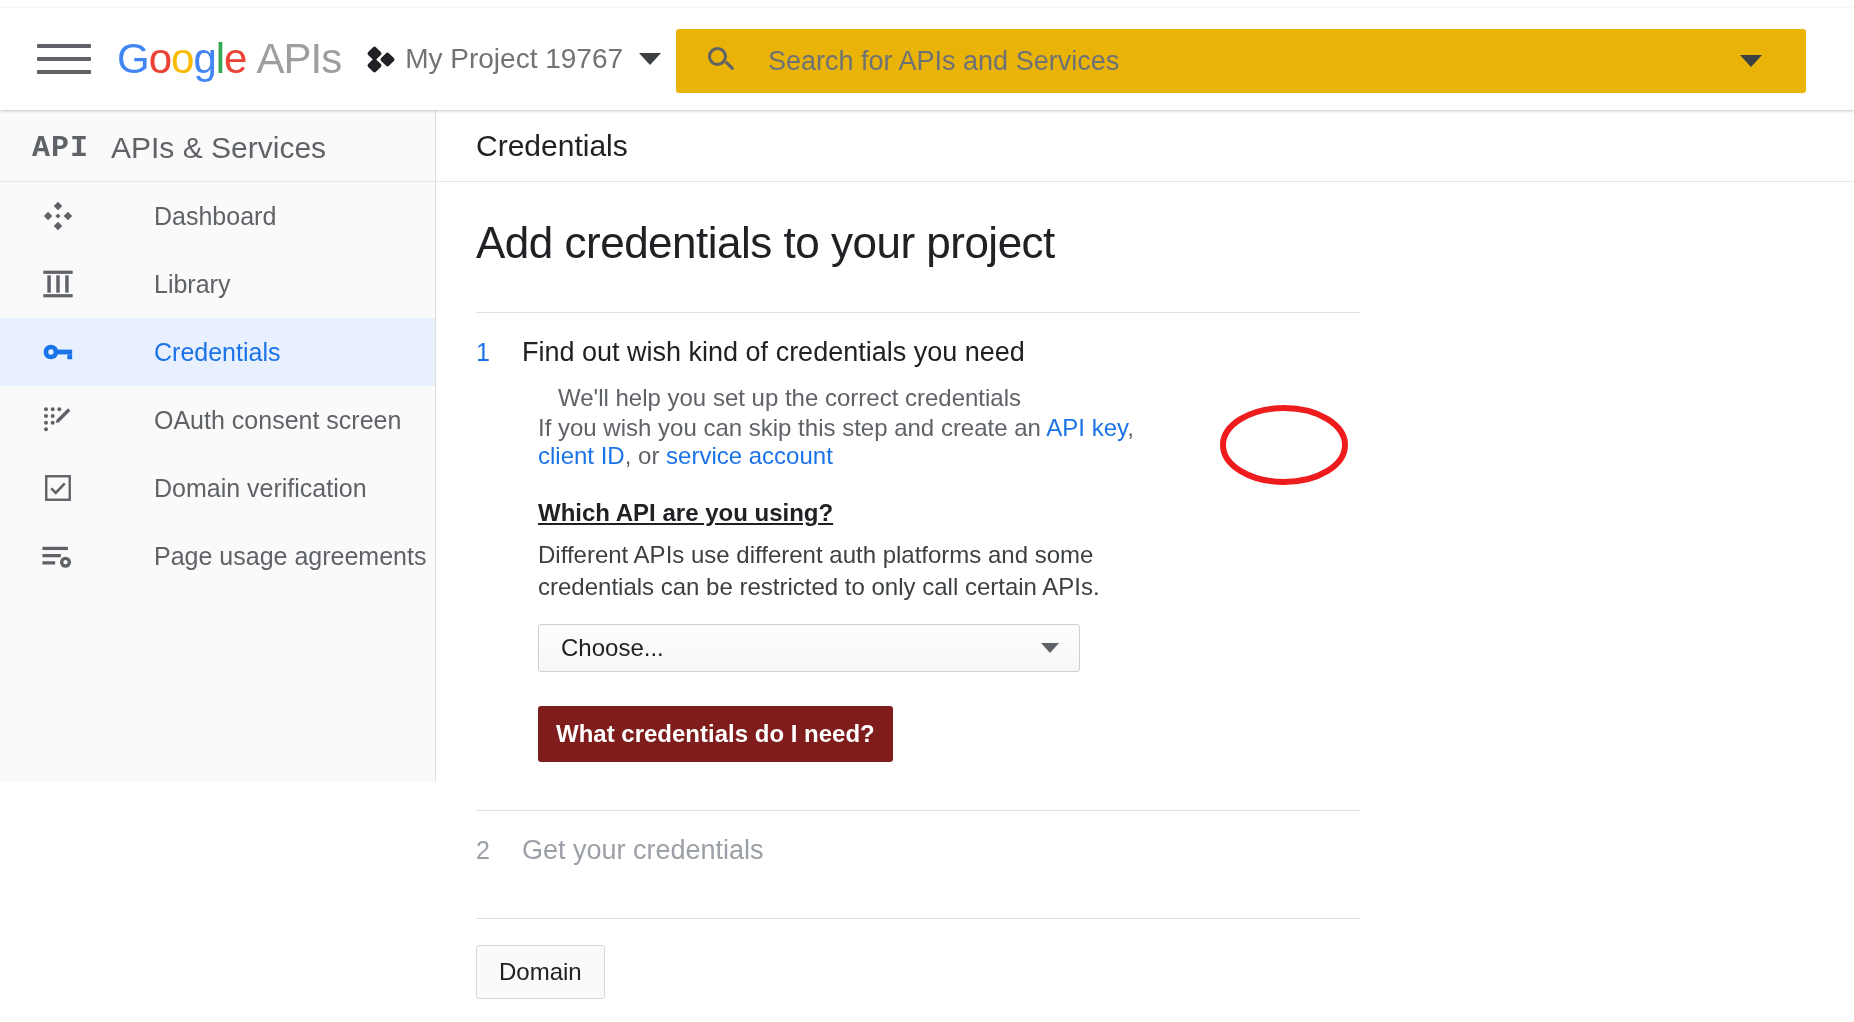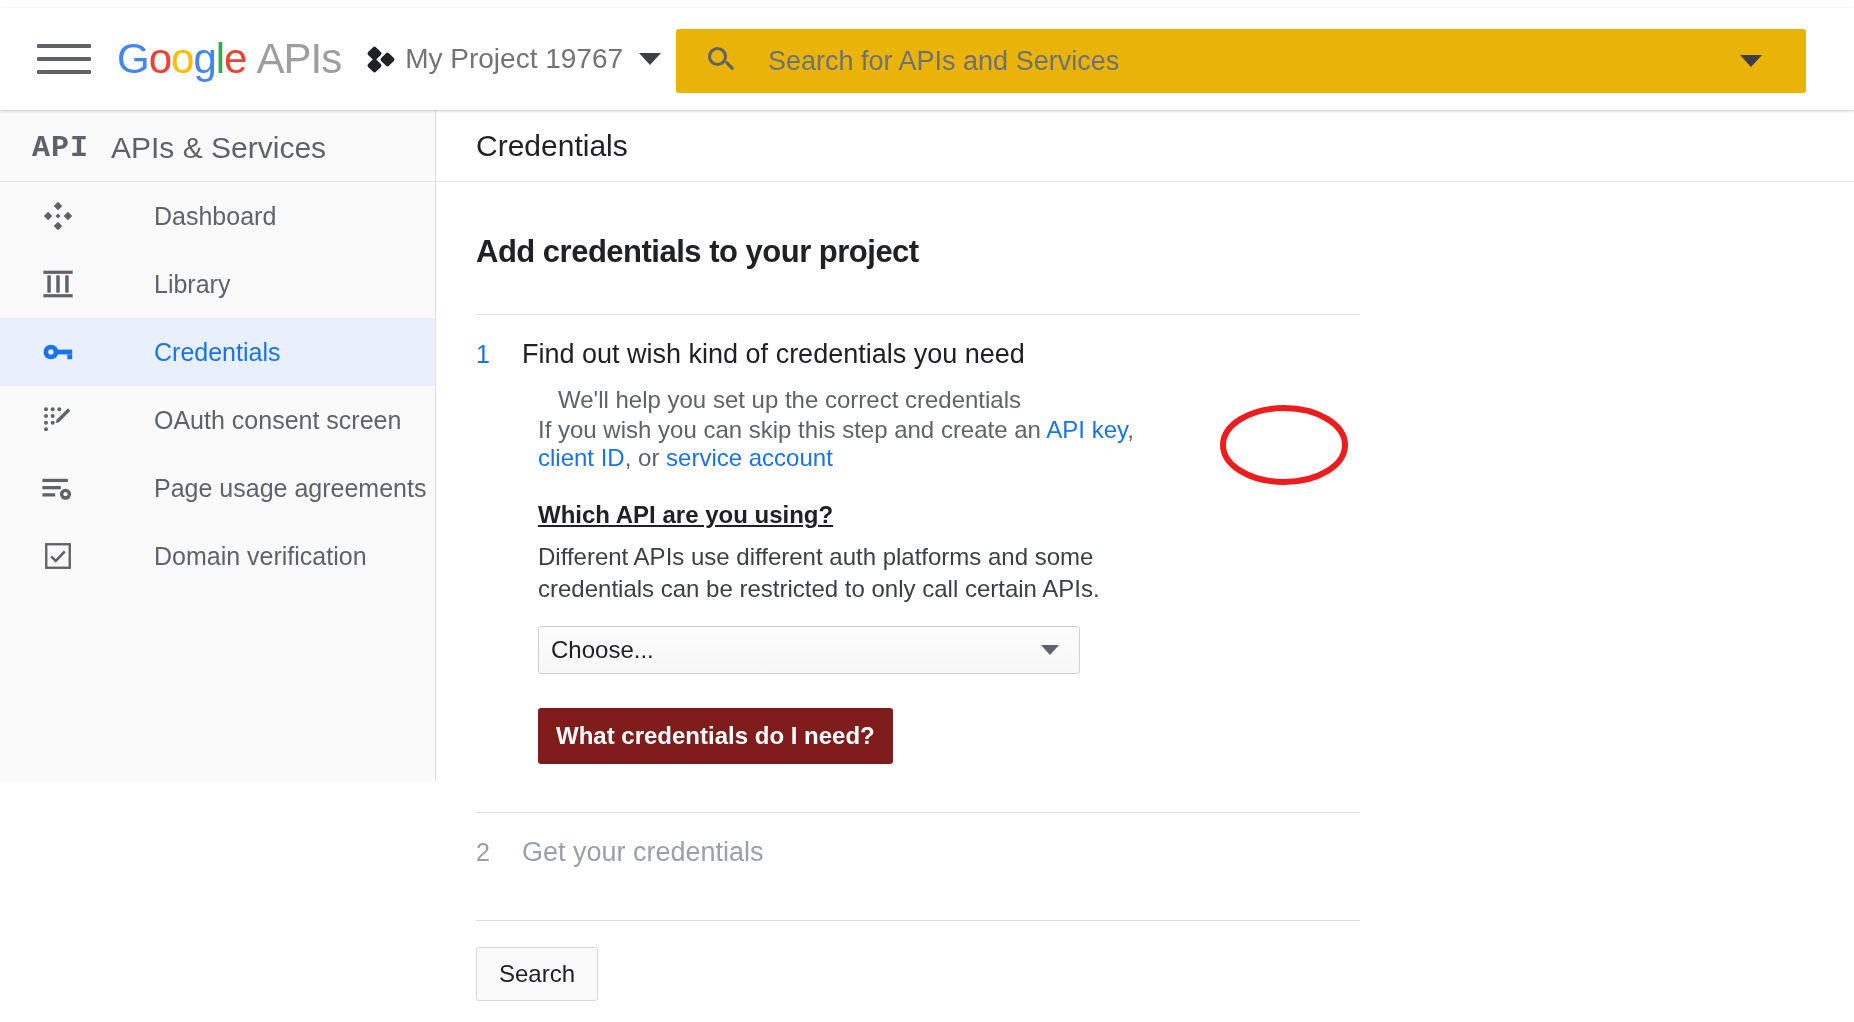--- a/index.html
+++ b/index.html
@@ -125,21 +125,21 @@
   
   #main { position: absolute; left: 436px; top: 110px; width: 1418px; height: 912px; background: #fff; }
   #page-header {
     height: 72px; border-bottom: 1px solid #e6e6e6;
     display: flex; align-items: center;
   }
   #page-title { margin-left: 40px; font-size: 30px; color:#202124; }
 
   #content { padding: 0 0 0 40px; }
   #h1 {
-    margin: 52px 0 0 0; font-size: 31px; font-weight: bold;
+    margin: 36px 0 0 0; font-size: 44px; font-weight: normal;
     color: #202124; letter-spacing: -0.5px;
   }
 
   .rule { width: 884px; height: 1px; background: #e0e0e0; }
   #rule-top { margin-top: 44px; }
 
   .step { position: relative; }
   .step-head { display: flex; align-items: baseline; padding-top: 24px; }
   .step-num { width: 46px; font-size: 25px; color:#1a73e8; }
   .step-num.muted { color:#9aa0a6; }
@@ -153,21 +153,21 @@
 
   .subhead { font-size: 24px; font-weight: bold; color:#202124; margin-top: 30px; text-decoration: underline; }
   .desc { font-size: 24px; color:#3c4043; line-height: 1.3; margin-top: 12px; max-width: 640px; }
 
   #select-wrap {
     margin-top: 22px; width: 542px; height: 48px;
     border: 1px solid #d0d0d0; border-radius: 3px;
     background: linear-gradient(#fdfdfd,#f7f7f7);
     display: flex; align-items: center; cursor: pointer;
   }
-  #select-value { margin-left: 12px; font-size: 24px; color:#202124; flex:1; }
+  #select-value { margin-left: 22px; font-size: 24px; color:#202124; flex:1; }
   #select-caret {
     margin-right: 20px;
     width: 0; height: 0;
     border-left: 9px solid transparent;
     border-right: 9px solid transparent;
     border-top: 10px solid #5f6368;
   }
 
   #primary-btn {
     margin-top: 34px;
@@ -283,39 +283,39 @@
           <circle cx="8" cy="14" r="1.5"></circle>
         <circle cx="3" cy="19" r="1.5"></circle>
         <path d="M19.5 3.2l1.8 1.8-8.6 8.6-2.4.6.6-2.4 8.6-8.6z"></path>
       </svg>
     </span>
     <span class="nav-label">OAuth consent screen</span>
   </div>
 
   <div class="nav-item">
     <span class="nav-icon">
+      <svg width="30" height="30" viewBox="0 0 24 24" fill="none" stroke="currentColor" stroke-width="1.9">
+        <rect x="2.6" y="2.6" width="18.8" height="18.8"></rect>
+        <path d="M6.6 12.3l3.6 3.6 7.2-7.6" stroke-width="2.1"></path>
+      </svg>
+    </span>
+    <span class="nav-label">Domain verification</span>
+  </div>
+
+  <div class="nav-item">
+    <span class="nav-icon">
       <svg width="34" height="34" viewBox="0 0 24 24" fill="currentColor">
         <rect x="1" y="5.5" width="18" height="2.3"></rect>
         <rect x="1" y="10.6" width="13" height="2.3"></rect>
         <rect x="1" y="15.7" width="9" height="2.3"></rect>
         <circle cx="17.3" cy="16.4" r="3.9"></circle>
         <circle cx="17.3" cy="16.4" r="1.5" fill="#fafafa"></circle>
       </svg>
     </span>
     <span class="nav-label">Page usage agreements</span>
-  </div>
-
-  <div class="nav-item">
-    <span class="nav-icon">
-      <svg width="30" height="30" viewBox="0 0 24 24" fill="none" stroke="currentColor" stroke-width="1.9">
-        <rect x="2.6" y="2.6" width="18.8" height="18.8"></rect>
-        <path d="M6.6 12.3l3.6 3.6 7.2-7.6" stroke-width="2.1"></path>
-      </svg>
-    </span>
-    <span class="nav-label">Domain verification</span>
   </div>
 </div>
 
 <div id="main">
 
   <div id="page-header">
     <span id="page-title">Credentials</span>
   </div>
 
   <div id="content">
@@ -354,19 +354,19 @@
     <div class="step">
       <div class="step-head">
         <span class="step-num muted">2</span>
         <span class="step-title muted">Get your credentials</span>
       </div>
       <div style="height:22px"></div>
     </div>
 
     <div class="rule" id="rule-bot"></div>
 
-    <button id="cancel-btn">Search</button>
+    <button id="cancel-btn">Domain</button>
   </div>
 </div>
 
 <svg id="annotation" viewBox="0 0 133 82">
   <ellipse cx="66" cy="41" rx="61" ry="37" fill="none" stroke="#ee1c1c" stroke-width="6"></ellipse>
 </svg>
 
 </body></html>

